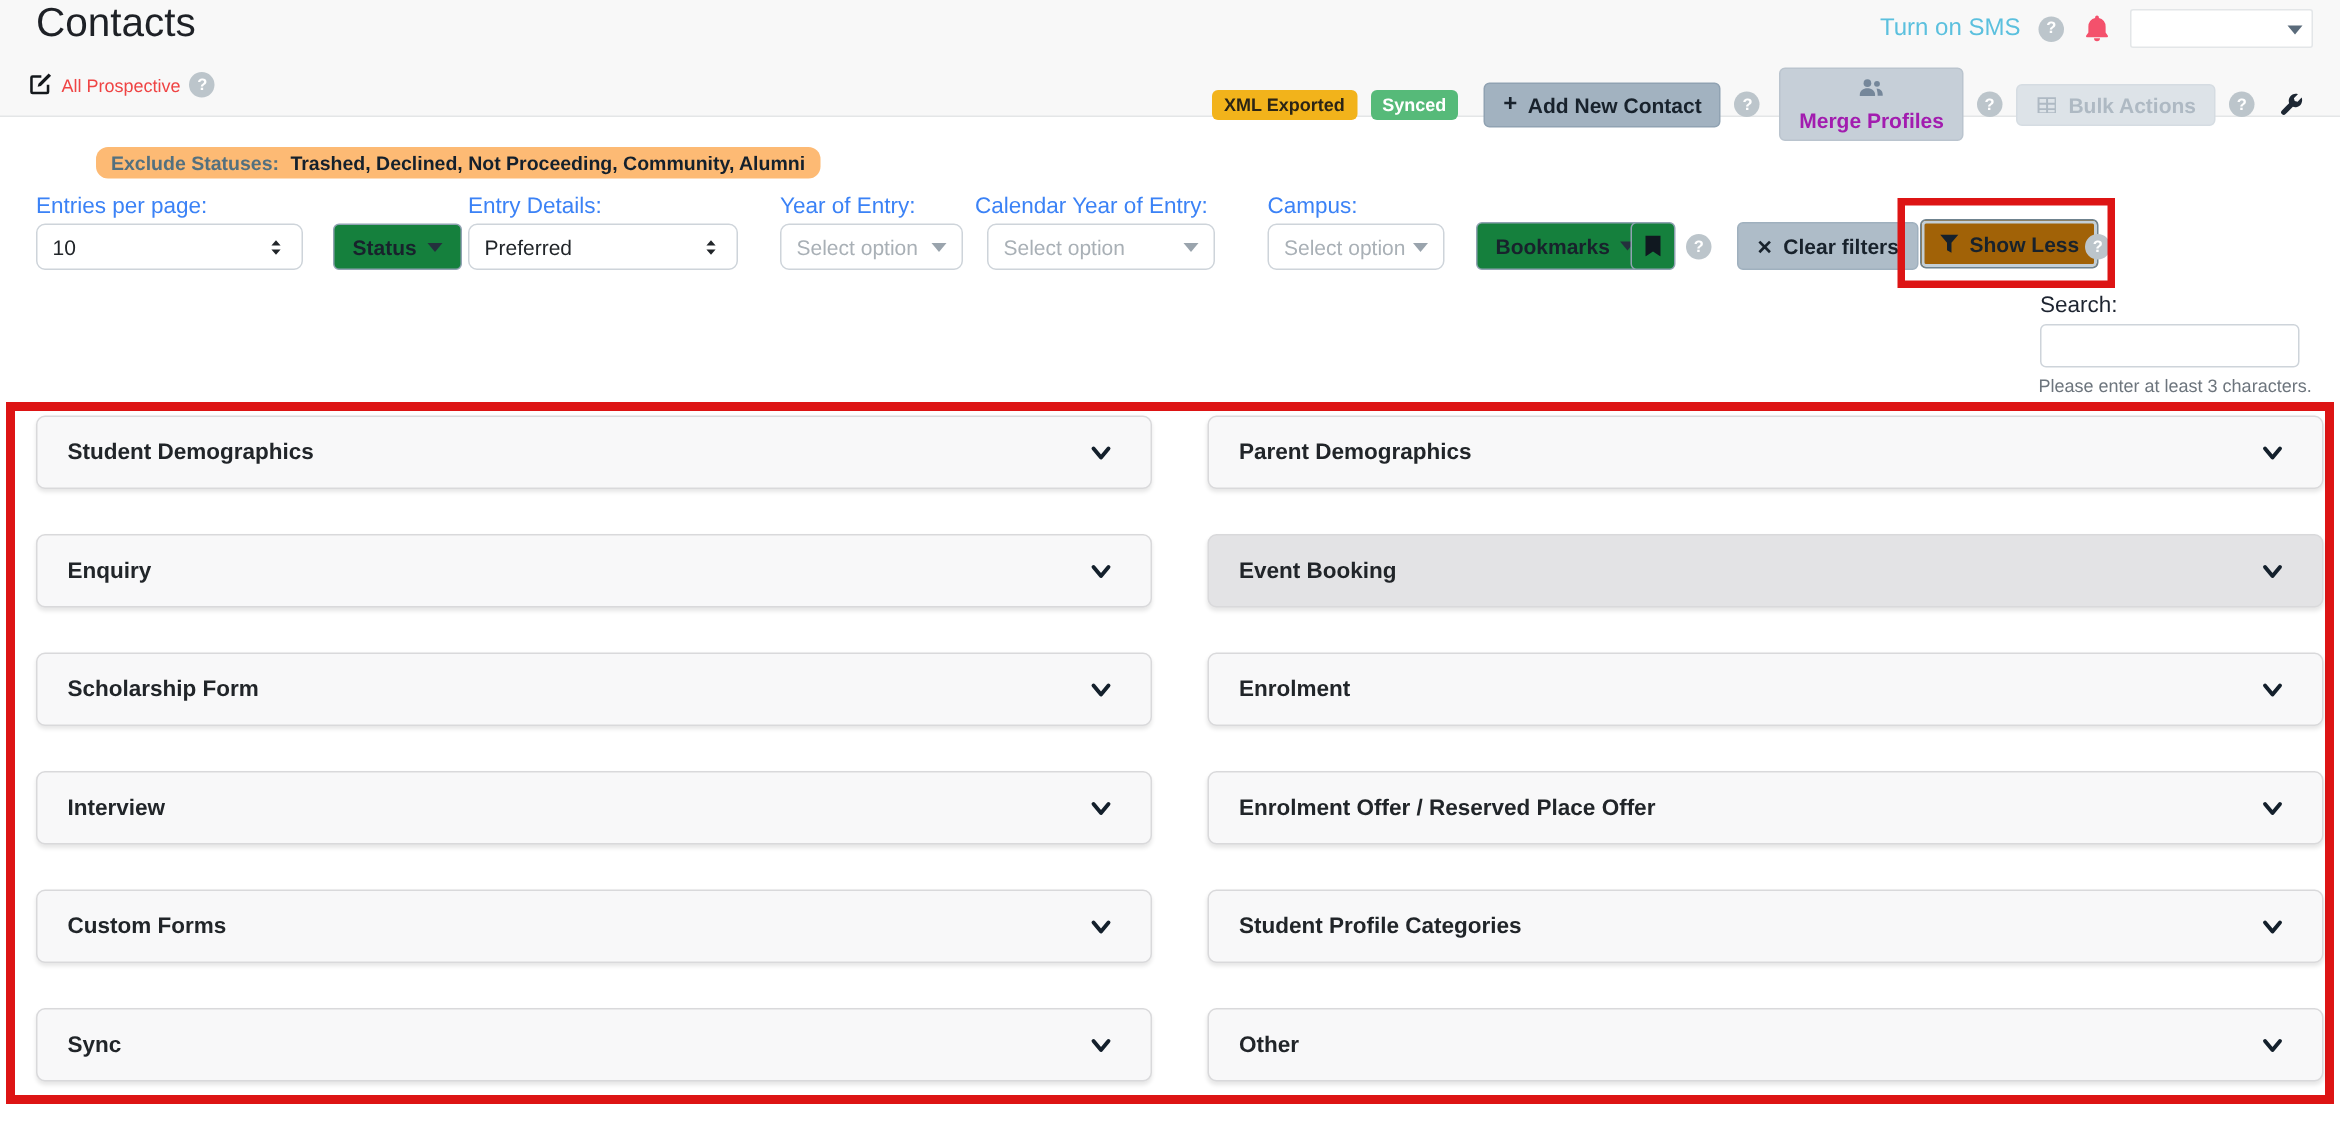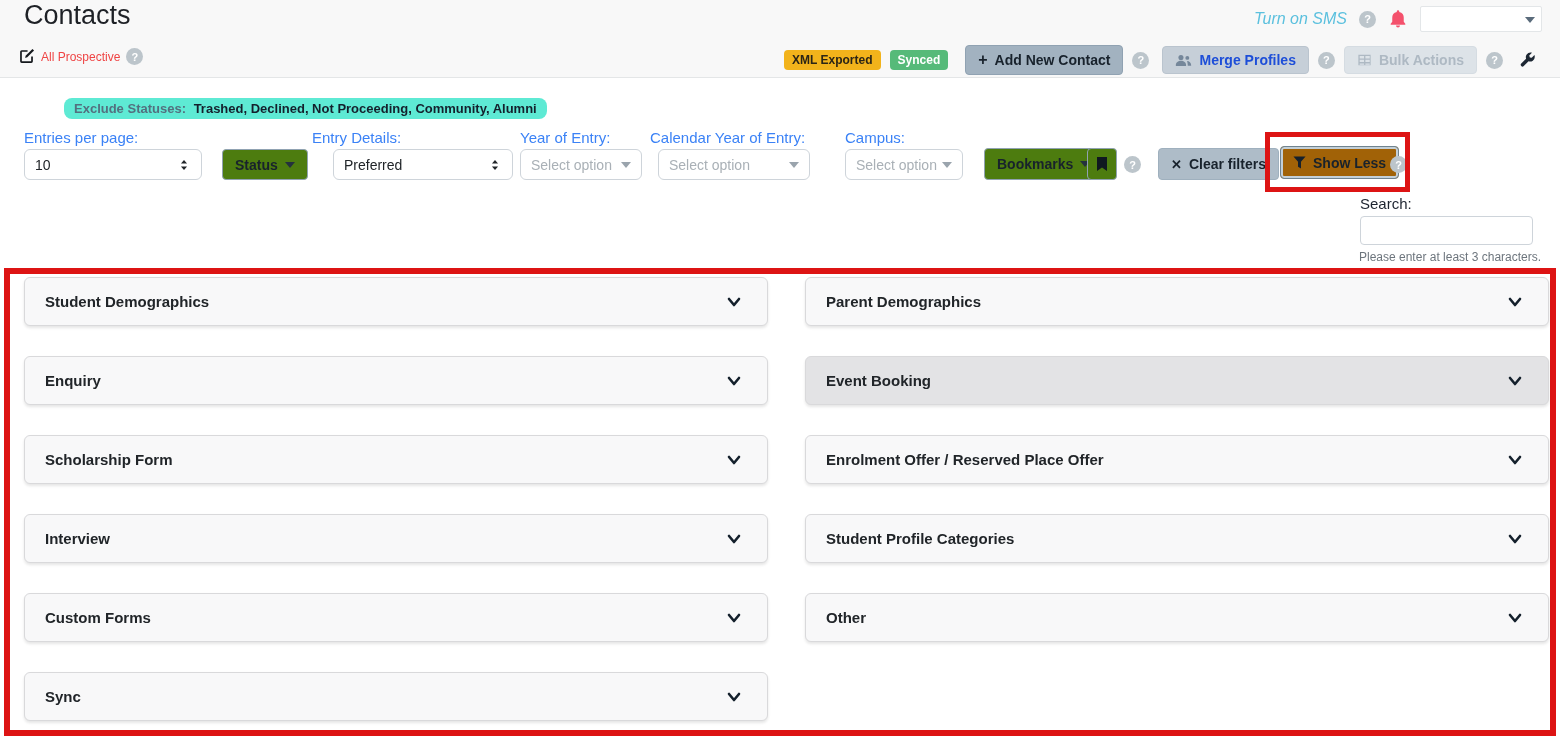--- a/index.html
+++ b/index.html
@@ -3,49 +3,49 @@
 <meta charset="utf-8">
 <style>
   * { margin:0; padding:0; box-sizing:border-box; }
   body { background:#fff; font-family:"Liberation Sans", sans-serif; color:#212529; }
   #stage { position:relative; width:1560px; height:748px; background:#fff; overflow:hidden; }
 
   
   .header-band { position:absolute; left:0; top:0; width:1560px; height:78px; background:#f8f8f8; border-bottom:1px solid #e4e6e7; }
   .page-title { position:absolute; left:24px; top:0px; font-size:27px; font-weight:400; color:#1e2126; }
   .topbar-right { position:absolute; right:18px; top:6px; display:flex; align-items:center; gap:12px; }
-  .sms-link { color:#5bc0de; font-size:16px; text-decoration:none; cursor:pointer;font-style:italic; }
+  .sms-link { color:#5bc0de; font-size:16px; text-decoration:none; cursor:pointer; }
   .help-icon { display:inline-flex; width:17px; height:17px; border-radius:50%; background:#bcc5cb; color:#fff; font-size:11px; font-weight:bold; align-items:center; justify-content:center; flex:0 0 auto; }
   .user-select { width:122px; height:26px; background:#fff; border:1px solid #e3e6e8; border-radius:2px; position:relative; }
   .user-select .caret { position:absolute; right:6px; top:10px; width:0; height:0; border-left:5px solid transparent; border-right:5px solid transparent; border-top:6px solid #5a6b7b; }
 
   
   .view-row { position:absolute; left:18px; top:48px; display:flex; align-items:center; gap:6px; }
   .view-name { font-size:12px; color:#ef4444; }
   .toolbar-right { position:absolute; right:24px; top:45px; display:flex; align-items:center; gap:9px; }
   .badge { font-size:12px; font-weight:bold; border-radius:4px; padding:3px 8px; }
   .badge-xml { background:#f2b31b; color:#2b2516; }
   .badge-synced { background:#56ba79; color:#fff; }
   .btn { display:inline-flex; align-items:center; gap:7px; border-radius:4px; font-size:14px; font-weight:bold; padding:5px 12px; cursor:pointer; border:1px solid transparent; white-space:nowrap; }
   .btn-primary { background:#a2b2c0; border-color:#90a2b2; color:#18222c; }
-  .btn-merge { background:#c6cfd8; border-color:#bac4ce; color:#1d4ed8; }
+  .btn-merge { background:#c6cfd8; border-color:#bac4ce; color:#a21caf;flex-direction:column; }
   .btn-bulk { background:#dde3e8; border-color:#d5dce2; color:#aeb9c3; cursor:default; }
   .wrench-wrap { margin-left:6px; display:flex; align-items:center; }
 
   
-  .exclude-badge { position:absolute; left:64px; top:98px; background:#5eead4; border-radius:8px; padding:3px 10px; font-size:13px; font-weight:bold; }
+  .exclude-badge { position:absolute; left:64px; top:98px; background:#fdba74; border-radius:8px; padding:3px 10px; font-size:13px; font-weight:bold; }
   .exclude-label { color:#53707f; margin-right:4px; }
   .exclude-values { color:#14202c; }
 
   
   .flabel { position:absolute; font-size:15px; color:#3b82f6; top:129px; }
   .sel { position:absolute; top:149px; height:31px; background:#fff; border:1px solid #ced4da; border-radius:6px; display:flex; align-items:center; justify-content:space-between; padding:0 10px; font-size:14px; color:#212529; cursor:pointer; }
   .sel.placeholder { color:#a9b0b6; }
   .sel .caret-gray { width:0; height:0; border-left:5px solid transparent; border-right:5px solid transparent; border-top:6px solid #9aa4ad; }
-  .btn-sm { position:absolute; display:inline-flex; align-items:center; gap:7px; border-radius:4px; font-size:14px; font-weight:bold; padding:0 12px; height:31px; background:#4d7c0f; border:1px solid #90a2b2; color:#18222c; cursor:pointer; }
+  .btn-sm { position:absolute; display:inline-flex; align-items:center; gap:7px; border-radius:4px; font-size:14px; font-weight:bold; padding:0 12px; height:31px; background:#15803d; border:1px solid #90a2b2; color:#18222c; cursor:pointer; }
   .caret-dark { width:0; height:0; border-left:5px solid transparent; border-right:5px solid transparent; border-top:6px solid #24313d; }
   .icon-btn { justify-content:center; padding:0; }
 
   .annotation-rect { position:absolute; border:5px solid #dd1414; }
   .show-less-rect { left:1265px; top:132px; width:145px; height:60px; }
   .show-less-btn { left:1280px; top:146px; height:33px; background:#a16207; border:1px solid #6f838f; box-shadow:inset 0 0 0 2px #c3cfd7; }
   .help-abs { position:absolute; }
 
   
   .search-label { position:absolute; left:1360px; top:195px; font-size:15px; color:#1d2430; }
@@ -143,21 +143,21 @@
     <svg width="14" height="14" viewBox="0 0 16 16">
         <path fill="#212529" d="M4.5 6.4 8 2.4l3.5 4zM4.5 9.6 8 13.6l3.5-4z"></path>
       </svg>
   </div>
 
   <button class="btn-sm" style="left:222px; top:149px;">
     <span>Status</span>
     <span class="caret-dark"></span>
   </button>
 
-  <div class="sel" style="left:312px; width:180px;margin-left:21px;">
+  <div class="sel" style="left:312px; width:180px;">
     <span>Preferred</span>
     <svg width="14" height="14" viewBox="0 0 16 16">
         <path fill="#212529" d="M4.5 6.4 8 2.4l3.5 4zM4.5 9.6 8 13.6l3.5-4z"></path>
       </svg>
   </div>
 
   <div class="sel placeholder" style="left:520px; width:122px;">
     <span>Select option</span>
     <span class="caret-gray"></span>
   </div>
@@ -248,20 +248,26 @@
           <polyline points="4,6 9,12 14,6" fill="none" stroke="#14202c" stroke-width="2.6" stroke-linecap="round" stroke-linejoin="round"></polyline>
         </svg>
     </div>
     <div class="panel active">
       <span class="panel-title">Event Booking</span>
       <svg class="chev" width="18" height="18" viewBox="0 0 18 18">
           <polyline points="4,6 9,12 14,6" fill="none" stroke="#14202c" stroke-width="2.6" stroke-linecap="round" stroke-linejoin="round"></polyline>
         </svg>
     </div>
     <div class="panel">
+      <span class="panel-title">Enrolment</span>
+      <svg class="chev" width="18" height="18" viewBox="0 0 18 18">
+          <polyline points="4,6 9,12 14,6" fill="none" stroke="#14202c" stroke-width="2.6" stroke-linecap="round" stroke-linejoin="round"></polyline>
+        </svg>
+    </div>
+    <div class="panel">
       <span class="panel-title">Enrolment Offer / Reserved Place Offer</span>
       <svg class="chev" width="18" height="18" viewBox="0 0 18 18">
           <polyline points="4,6 9,12 14,6" fill="none" stroke="#14202c" stroke-width="2.6" stroke-linecap="round" stroke-linejoin="round"></polyline>
         </svg>
     </div>
     <div class="panel">
       <span class="panel-title">Student Profile Categories</span>
       <svg class="chev" width="18" height="18" viewBox="0 0 18 18">
           <polyline points="4,6 9,12 14,6" fill="none" stroke="#14202c" stroke-width="2.6" stroke-linecap="round" stroke-linejoin="round"></polyline>
         </svg>

